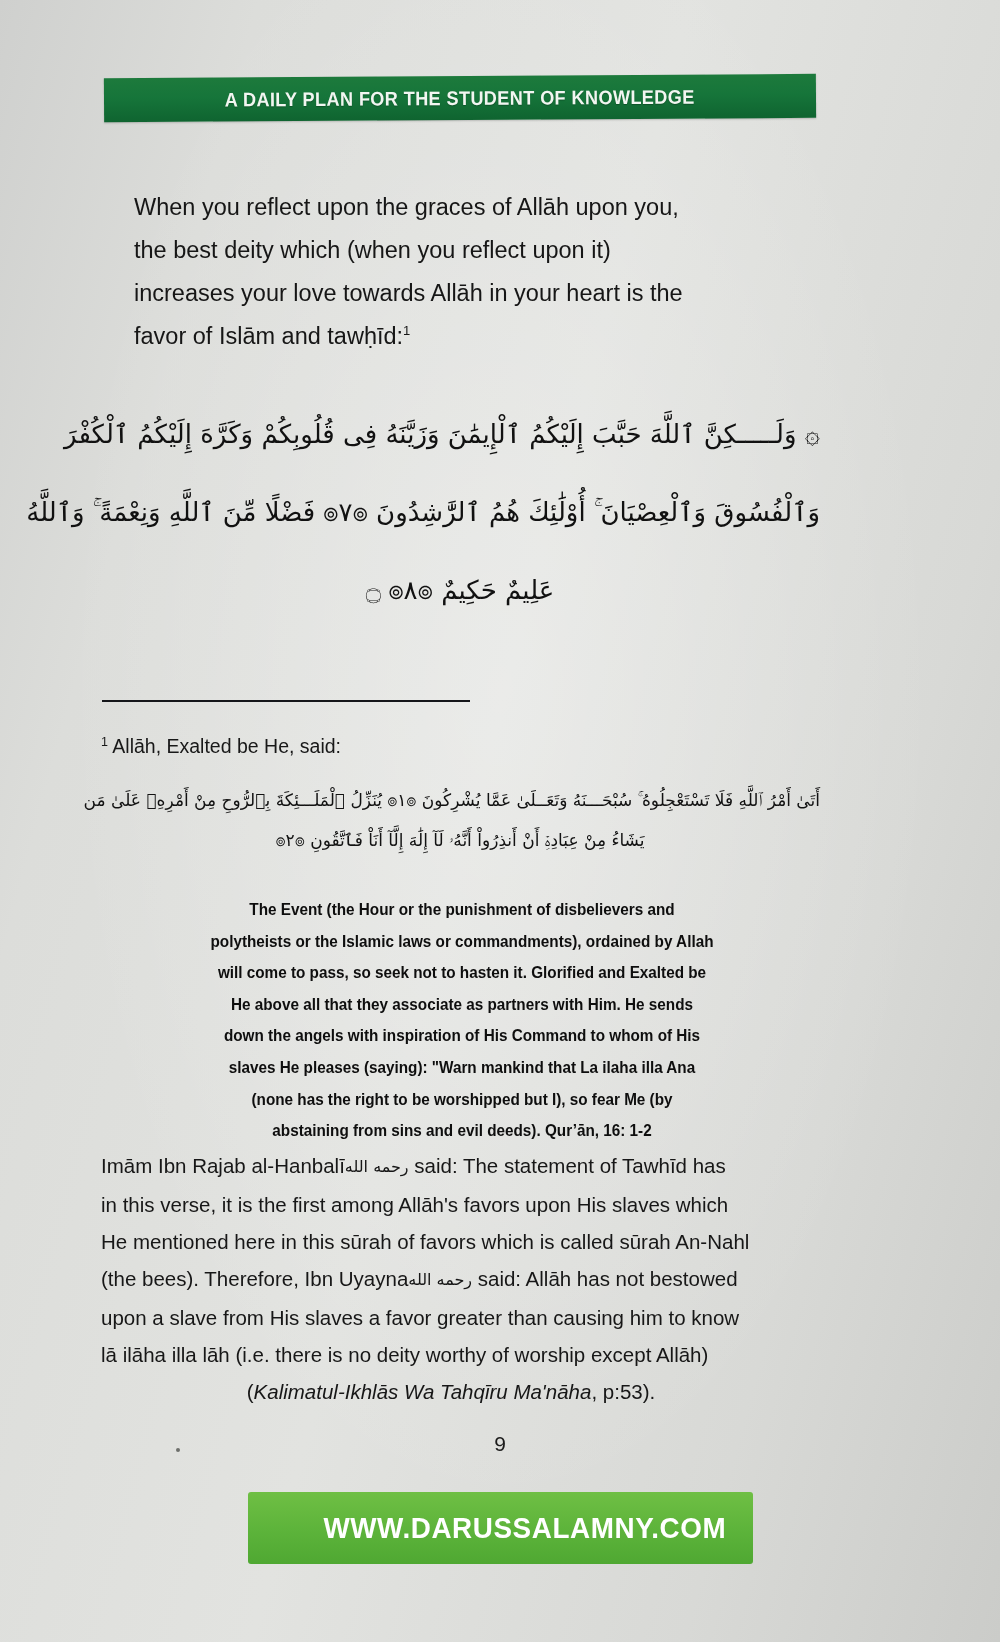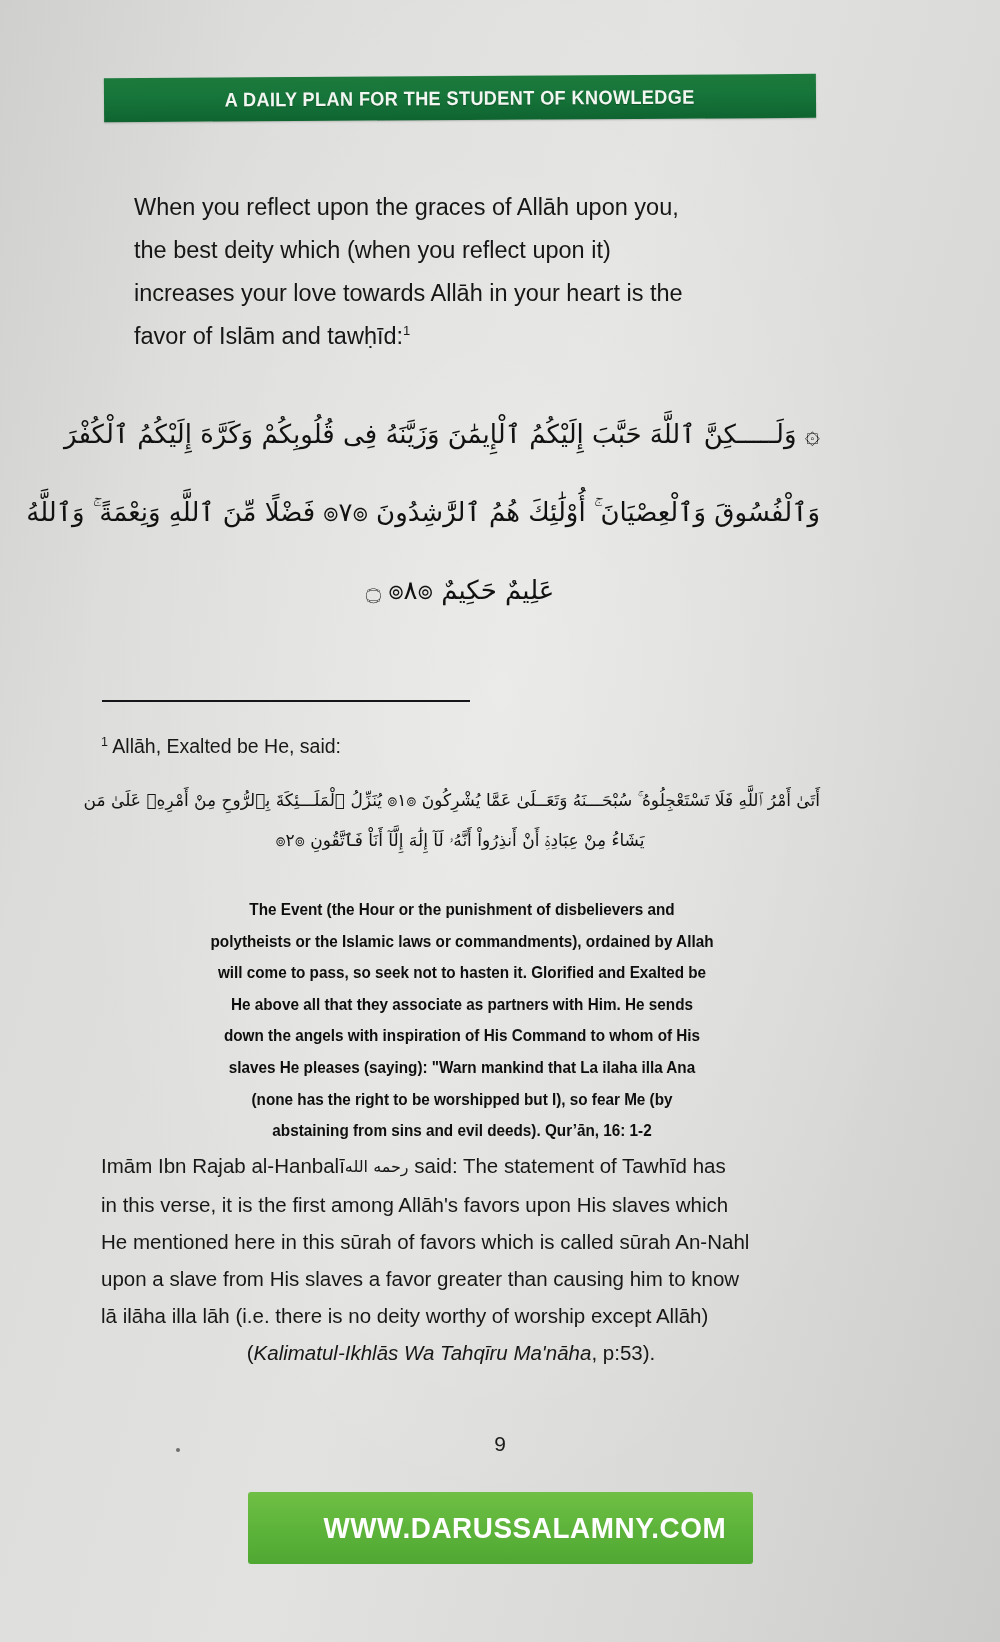--- a/index.html
+++ b/index.html
@@ -256,20 +256,21 @@
     <div>down the angels with inspiration of His Command to whom of His</div>
     <div>slaves He pleases (saying): "Warn mankind that La ilaha illa Ana</div>
     <div>(none has the right to be worshipped but I), so fear Me (by</div>
     <div>abstaining from sins and evil deeds). Qur’ān, 16: 1-2</div>
   </div>
 
   <div class="commentary">
     <div><span>Imām Ibn Rajab al-Hanbalī</span><span class="honorific">رحمه الله</span><span> said: The statement of Tawhīd has</span></div>
     <div>in this verse, it is the first among Allāh's favors upon His slaves which</div>
     <div>He mentioned here in this sūrah of favors which is called sūrah An-Nahl</div>
+    <div><span>(the bees). Therefore, Ibn Uyayna</span><span class="honorific">رحمه الله</span><span> said: Allāh has not bestowed</span></div>
     <div>upon a slave from His slaves a favor greater than causing him to know</div>
     <div>lā ilāha illa lāh (i.e. there is no deity worthy of worship except Allāh)</div>
     <div class="lastline"><span>(</span><i>Kalimatul-Ikhlās Wa Tahqīru Ma'nāha</i><span>, p:53).</span></div>
   </div>
 
   <div class="stray-dot"></div>
   <div class="page-number">9</div>
 
   <div class="footer-bar">
     <span class="footer-text">WWW.DARUSSALAMNY.COM</span>

